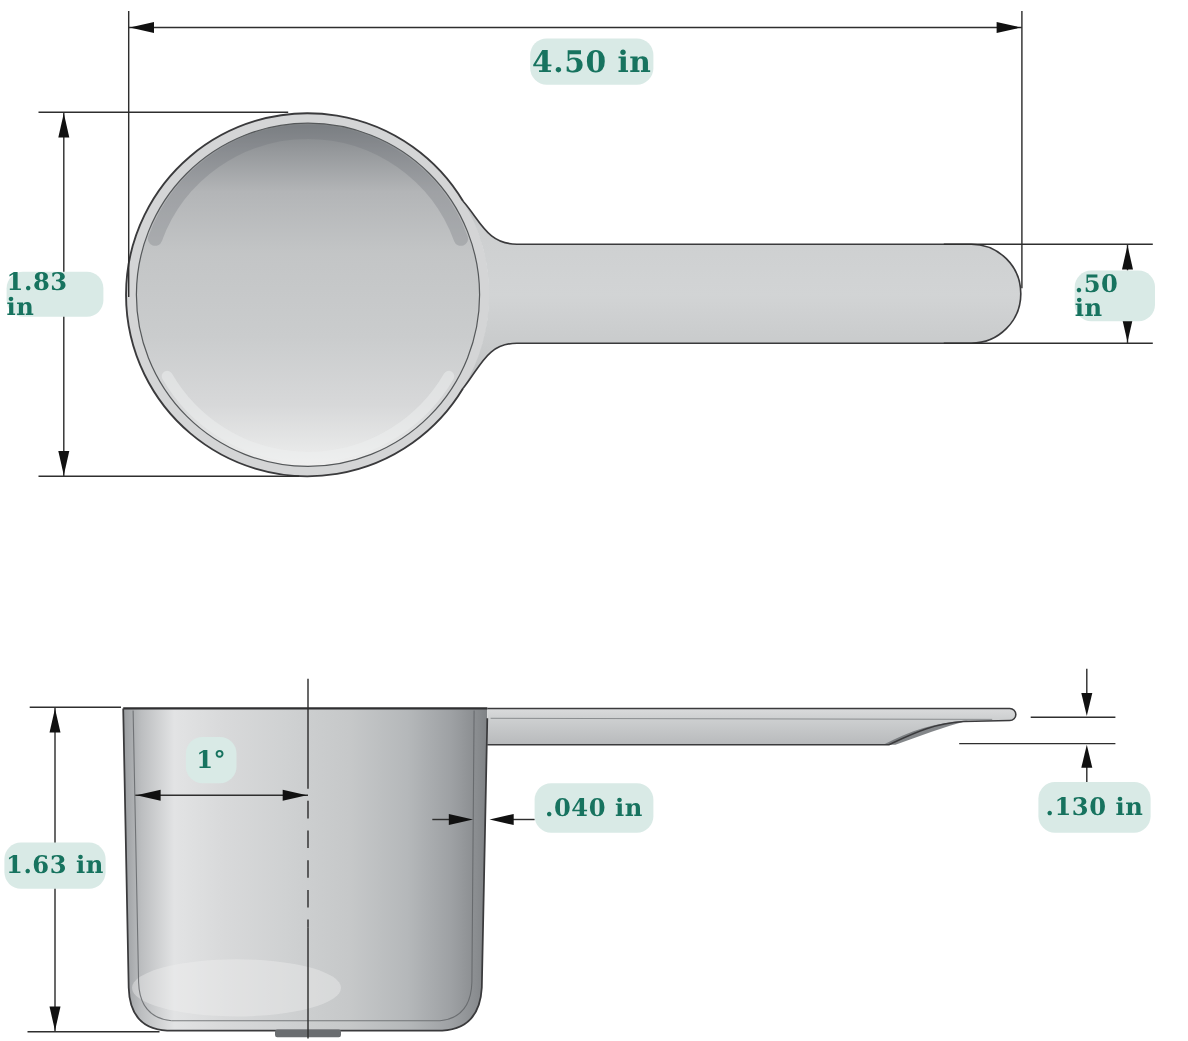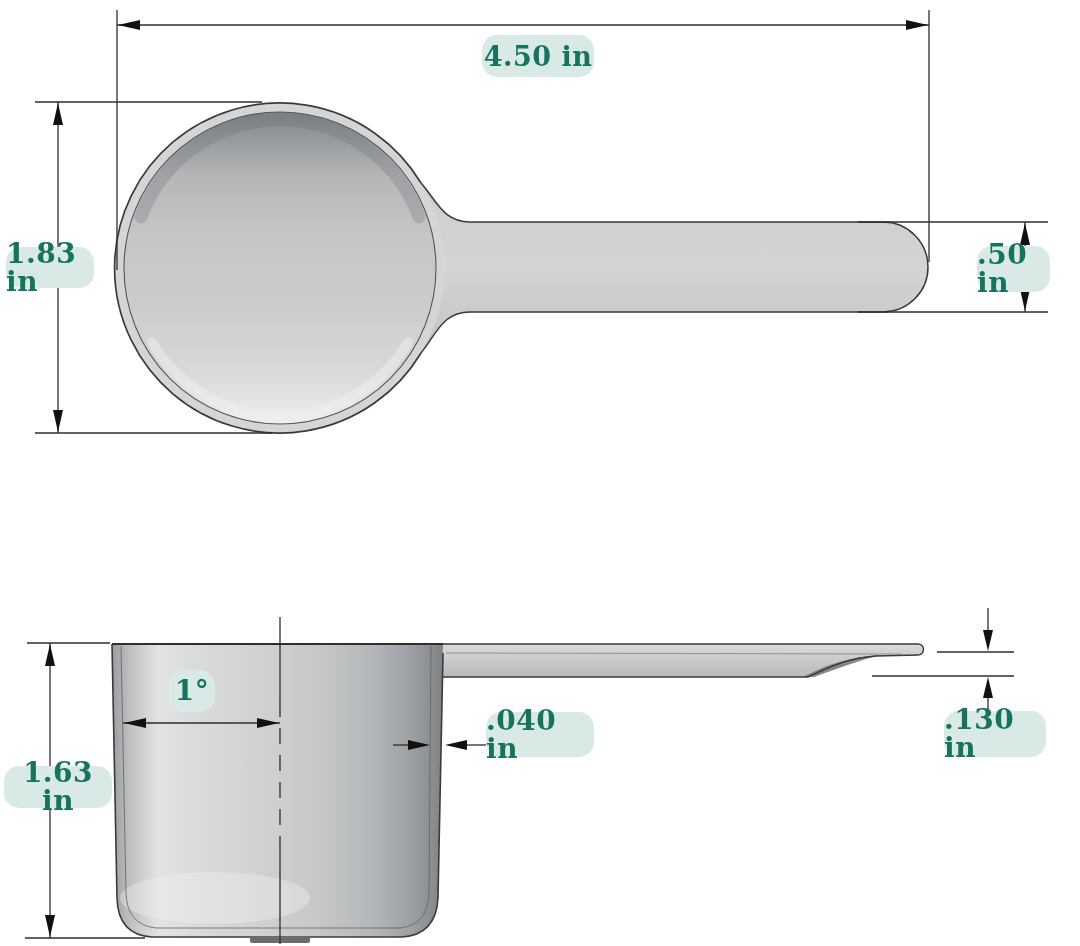--- a/index.html
+++ b/index.html
@@ -2,27 +2,27 @@
 <html><head>
 <meta charset="utf-8">
 <style>
   html,body{margin:0;padding:0;background:#ffffff;}
   #stage{position:relative;width:1080px;height:946px;background:#ffffff;overflow:hidden;
          font-family:"DejaVu Serif", serif;}
   #drawing{position:absolute;left:0;top:0;}
   .dim-label{
     position:absolute;display:flex;align-items:center;justify-content:center;
     background:#d9eae6;color:#17735f;font-weight:bold;border-radius:15px;
-    font-size:28px;letter-spacing:.5px;line-height:1;
+    font-size:22px;letter-spacing:.5px;line-height:1;
     font-family:"DejaVu Serif", serif;
   }
   .lbl-overall   {left:482px;top:3px;  width:112px;height:42px;font-size:27px;margin-top:32px;}
   .lbl-diameter  {left:6px;  top:247px;width:88px; height:41px;}
   .lbl-handlew   {left:977px;top:246px;width:73px; height:46px;}
-  .lbl-depth     {left:4px;  top:766px;width:108px; height:42px;text-align:center;}
+  .lbl-depth     {left:4px;  top:766px;width:92px; height:42px;text-align:center;}
   .lbl-draft     {left:169px;top:670px;width:46px; height:42px;}
   .lbl-wall      {left:486px;top:712px;width:108px;height:45px;}
   .lbl-handlet   {left:944px;top:711px;width:102px;height:46px;}
 </style>
 </head>
 <body>
 
 <div id="stage">
 
   <svg id="drawing" width="1080" height="946" viewBox="0 0 1080 946">

